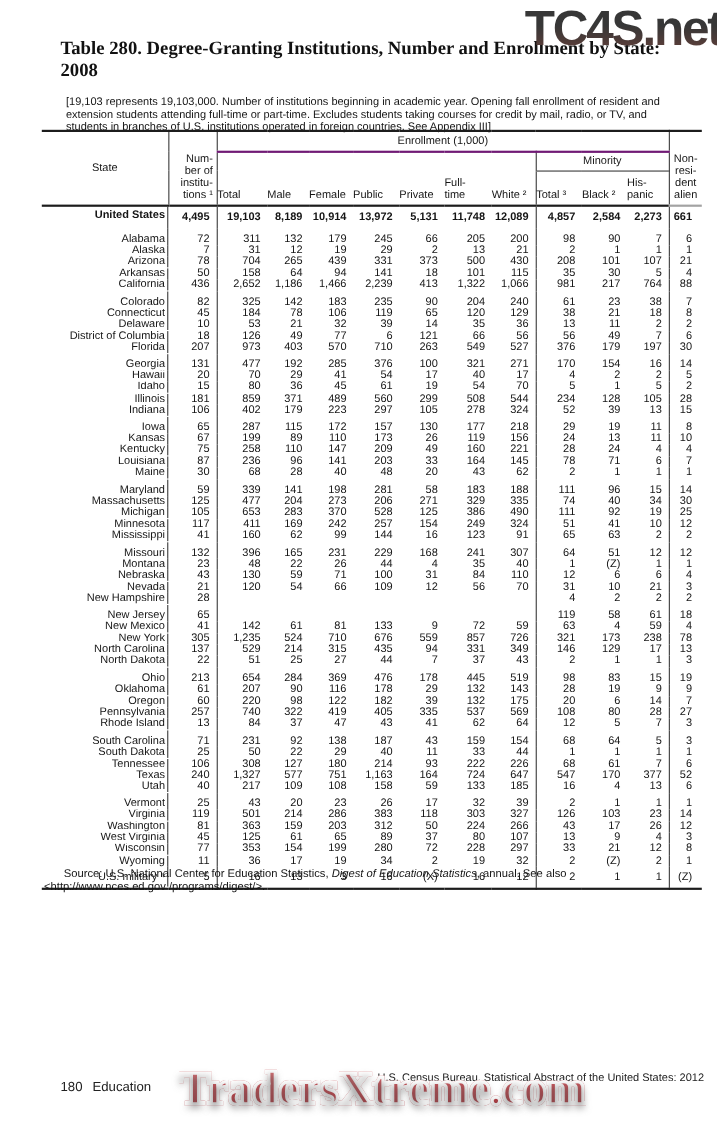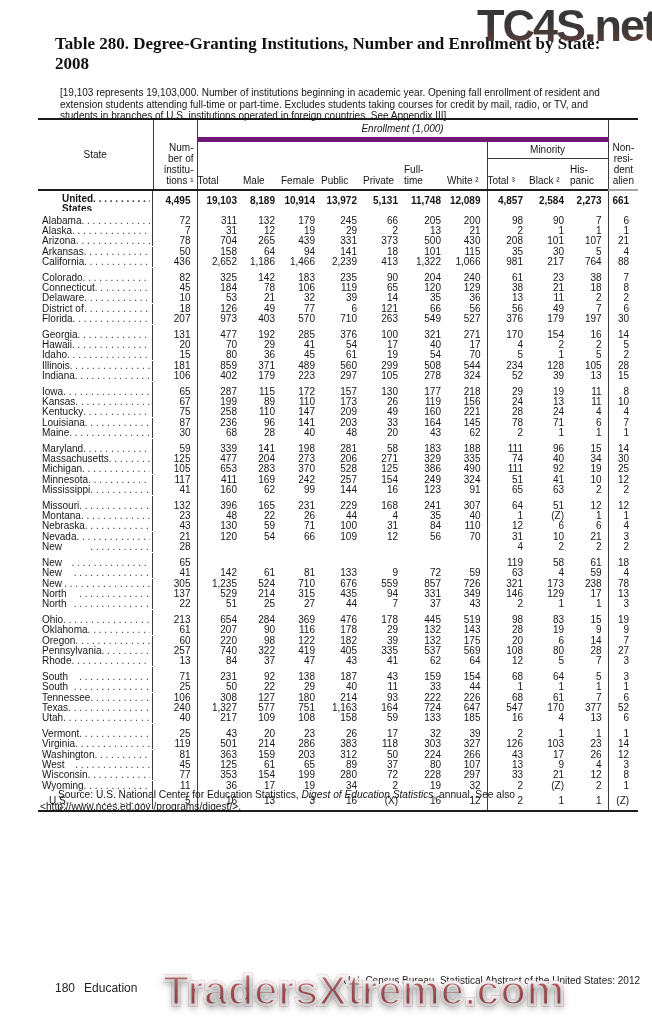--- a/index.html
+++ b/index.html
@@ -28,21 +28,21 @@
     font-size:10px; color:#151515;
     border-top:2px solid #1c1c1c; border-bottom:2px solid #1c1c1c;
   }
   .data-table th { font-weight:400; }
   .vr { border-right:1px solid #3a3a3a; }
   .vl { border-left:1px solid #3a3a3a; }
 
   thead .gap-row td { height:14px; }
   thead .enroll-h {
     text-align:center; vertical-align:middle; height:15px;
-    border-bottom:5px solid #701a75; padding:1px 0;font-style:italic;
+    border-bottom:2px solid #701a75; padding:1px 0;
   }
   thead .minority-h {
     text-align:center; vertical-align:middle;
     border-bottom:1px solid #3a3a3a;
   }
   thead .state-h { text-align:center; vertical-align:middle; border-bottom:2px solid #1c1c1c; }
   thead .inst-h {
     text-align:right; vertical-align:bottom; white-space:pre-line;
     line-height:1.12; padding:0 3px 2px 0; border-bottom:2px solid #1c1c1c;
   }
@@ -50,22 +50,22 @@
     text-align:center; vertical-align:bottom; white-space:pre-line;
     line-height:1.12; padding-bottom:2px; border-bottom:2px solid #a3a3a3;
   }
   thead .cols-row th {
     height:28px; vertical-align:bottom; text-align:left;
     white-space:pre-line; line-height:1.12;
     padding:0 6px 2px 0; border-bottom:2px solid #1c1c1c;
   }
   tbody td { height:10px; line-height:10.4px; padding:0 6px 0 0; text-align:right; }
   tbody td.c-state {
-    display:flex; align-items:flex-start; text-align:left;
-    padding:0 2px 0 4px; overflow:hidden;
+    display:flex; align-items:flex-end; text-align:left;
+    padding:0 2px 0 4px; overflow:hidden;flex-direction:column;
   }
   tbody td.c-nr { padding-right:9px; }
   .leader { flex:1 1 auto; overflow:hidden; white-space:nowrap; color:#333; }
   .leader::before { content:" . . . . . . . . . . . . . . . . . . . . . . . . . . . . . ."; }
   tbody tr.us-row td { font-weight:700; height:15px; padding-top:3px; padding-bottom:2px; }
   tbody tr.us-row td.c-state { padding-left:24px; }
   tbody tr.group-start td { padding-top:5px; }
   tbody tr.last-row td { padding-bottom:3px; }
   tbody td.indent { padding-left:11px; }
 
@@ -104,21 +104,21 @@
     color:#c41e24;
     background:linear-gradient(to bottom, #e8555a 8%, #c41e24 45%, #a90f15 90%);
     -webkit-background-clip:text; background-clip:text;
     -webkit-text-fill-color:transparent;
     -webkit-text-stroke:3px #ffffff; paint-order:stroke fill;
     text-shadow:0 3px 7px rgba(90,90,90,0.65);
     z-index:6;
   }
   .wm-traders {
     position:absolute; left:163px; top:966px;
-    font-family:Liberation Sans, sans-serif;
+    font-family:Liberation Serif, serif;
     font-size:43px; font-weight:700; letter-spacing:0px; white-space:nowrap;
     color:#c4474e;
     background:linear-gradient(to bottom, #d87a7e 10%, #c4474e 50%, #a52b33 95%);
     -webkit-background-clip:text; background-clip:text;
     -webkit-text-fill-color:transparent;
     -webkit-text-stroke:3px #ffffff; paint-order:stroke fill;
     text-shadow:0 3px 7px rgba(90,90,90,0.6);
     z-index:6;
   }
 </style>

